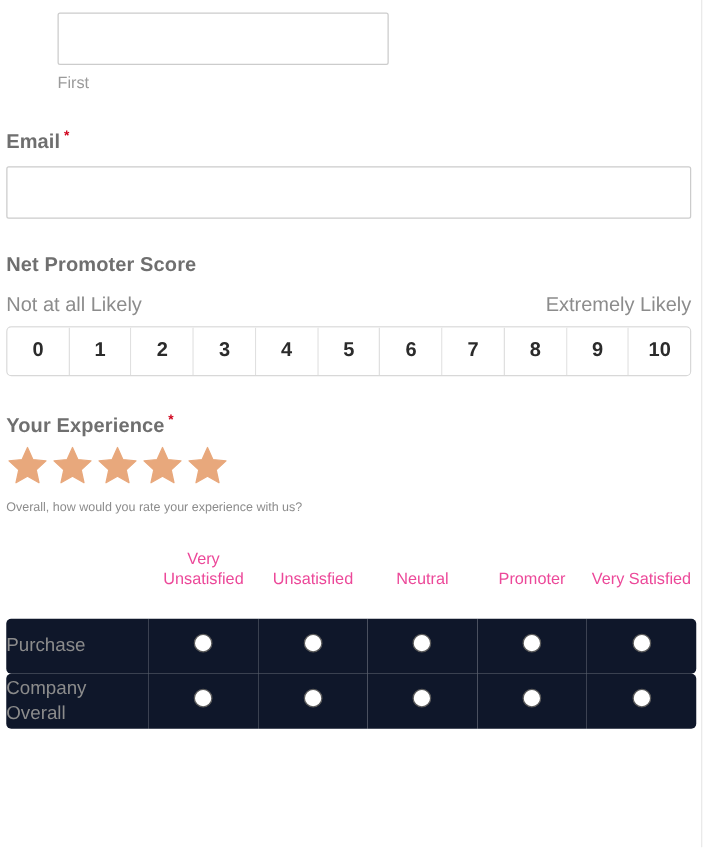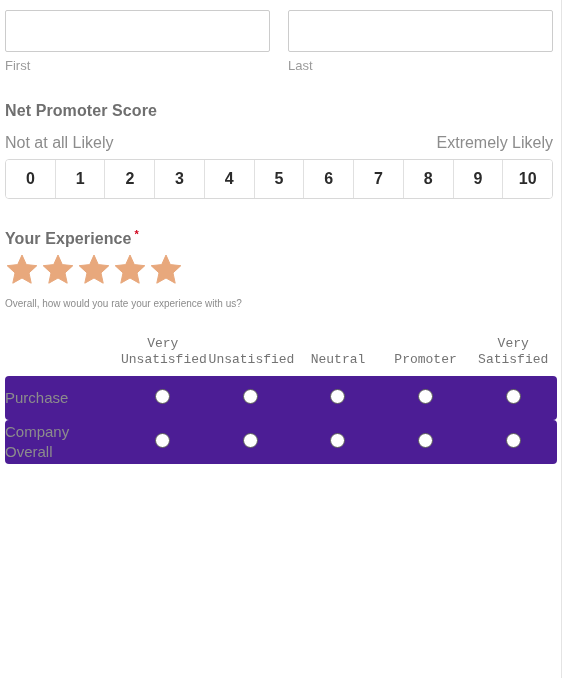--- a/index.html
+++ b/index.html
@@ -42,20 +42,21 @@
     vertical-align: super;
     margin-left: 3px;
     letter-spacing: 0;
   }
 
   
   .name-block { margin-top: 6px; }
   .name-row {
     display: flex;
     margin-top: 10px;
+    margin-left: 41px;
   }
   .name-col {
     display: flex;
     flex-direction: column;
   }
   .name-col.first { width: 265px; }
   .name-col.spacer { width: 18px; }
   .name-col.last { width: 265px; }
   .text-input {
     height: 42px;
@@ -143,33 +144,32 @@
     margin-top: 14px;
     width: 552px;
     border-collapse: separate;
     border-spacing: 0;
     table-layout: fixed;
   }
   .matrix th.rowhead-blank { width: 112px; }
   .matrix th.colhead {
     font-size: 13px;
     font-weight: normal;
-    color: #737373;
+    color: #ec4899;
     text-align: center;
     vertical-align: bottom;
     line-height: 16px;
-    padding: 0 2px 8px 2px;
-    font-family: Liberation Mono, monospace;
+    padding: 0 2px 24px 2px;
   }
   .matrix td {
     padding: 0;
     height: 44px;
     vertical-align: middle;
   }
-  .matrix tr.stripe td { background: #4c1d95; }
+  .matrix tr.stripe td { background: #0f172a; }
   .matrix tr.stripe td:first-child {
     border-top-left-radius: 4px;
     border-bottom-left-radius: 4px;
   }
   .matrix tr.stripe td:last-child {
     border-top-right-radius: 4px;
     border-bottom-right-radius: 4px;
   }
   .row-label {
     font-size: 15px;
@@ -195,27 +195,29 @@
 <div id="page">
   <div class="form">
 
     <div class="name-block">
       <div class="name-row">
         <div class="name-col first">
           <input class="text-input" type="text" placeholder="" style="">
           <span class="sub-label">First</span>
         </div>
         <div class="name-col spacer"></div>
-        <div class="name-col last">
-          <input class="text-input" type="text" placeholder="" style="">
-          <span class="sub-label">Last</span>
-        </div>
       </div>
     </div>
 
+    <div class="email-block">
+      <label class="field-label"><span>Email</span><span class="req">*</span></label>
+      <div class="email-input-wrap">
+        <input class="text-input email-input" type="text" placeholder="" style="">
+      </div>
+    </div>
 
     <div class="nps-block">
       <label class="field-label">Net Promoter Score</label>
       <div class="nps-anchors">
         <span>Not at all Likely</span>
         <span>Extremely Likely</span>
       </div>
       <div class="nps-scale" id="nps-scale">
           <div class="nps-cell">0</div>
           <div class="nps-cell">1</div>

